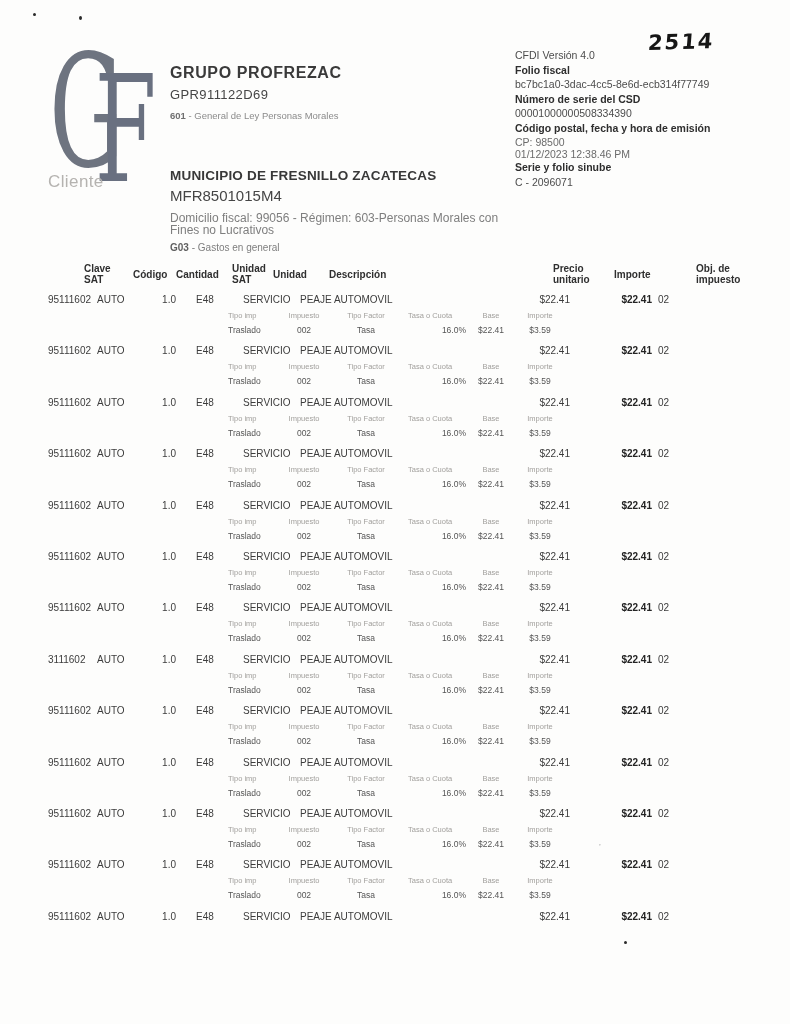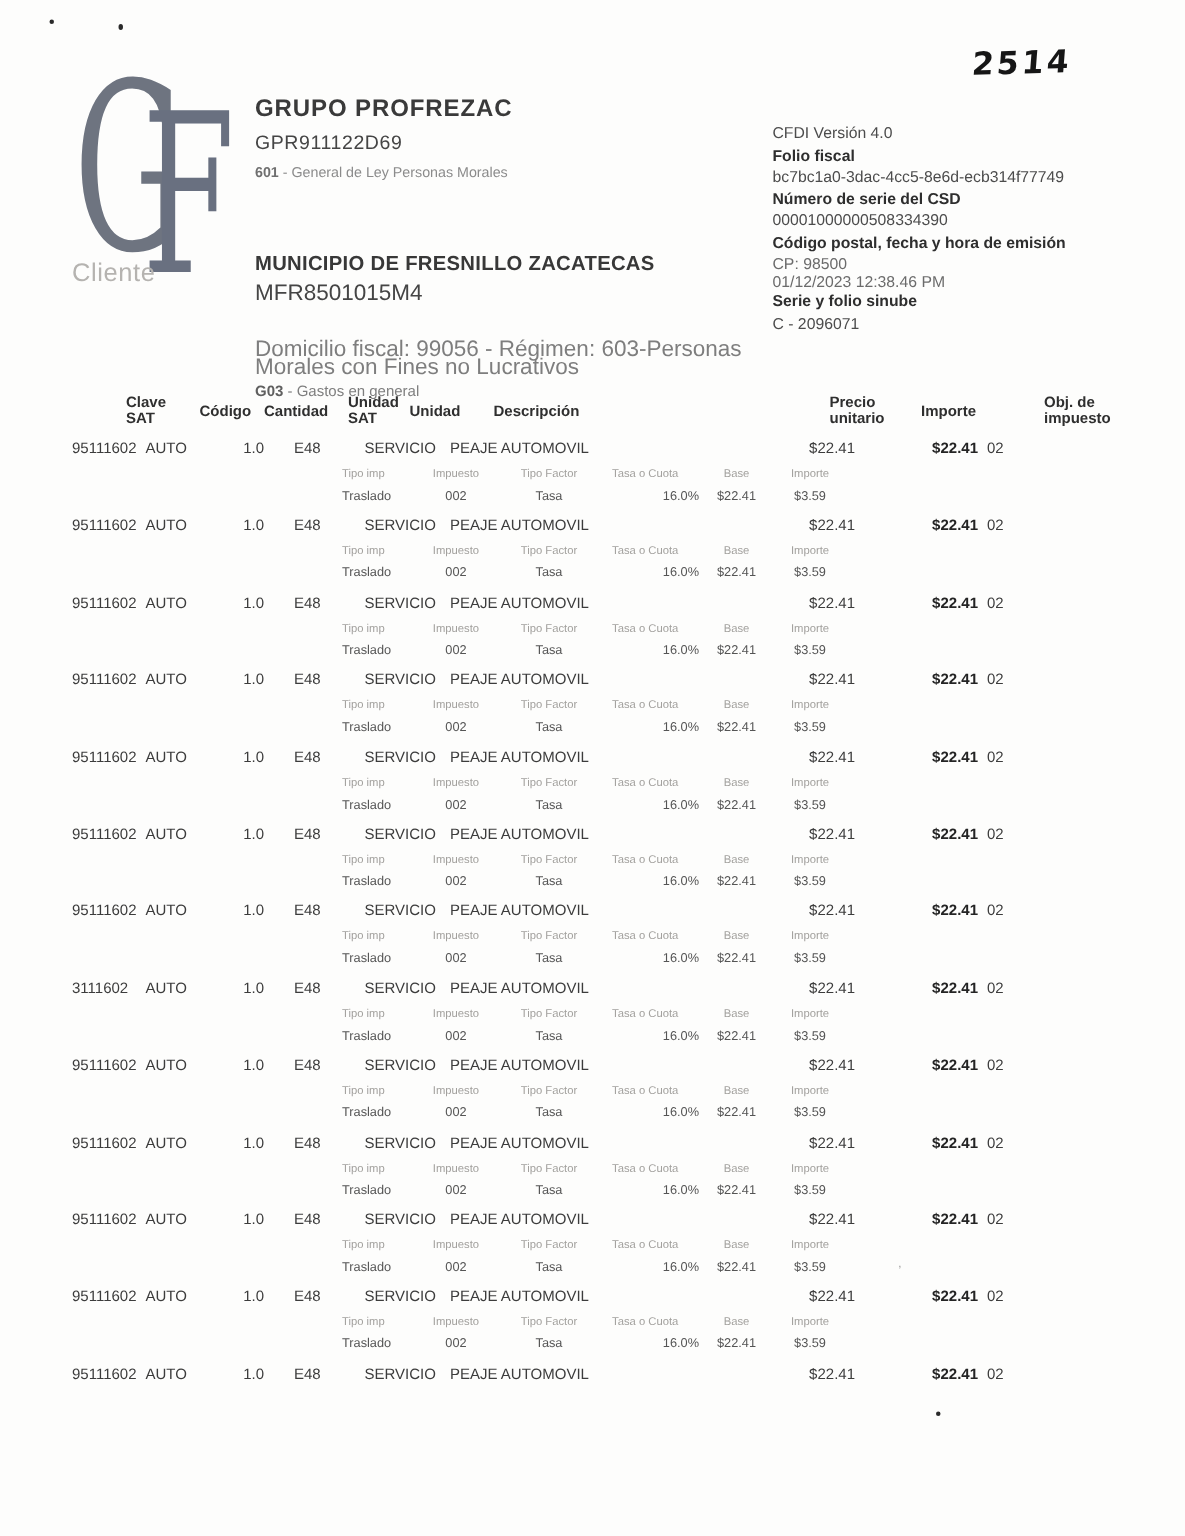--- a/index.html
+++ b/index.html
@@ -13,36 +13,36 @@
   .tick{position:absolute;color:#9a9a9a;font-size:8px;}
   
   .logo{position:absolute;left:48px;top:50px;width:120px;height:140px;}
   
   .emitter{position:absolute;left:170px;top:64px;}
   .emitter .name{font-size:16px;font-weight:bold;letter-spacing:.6px;color:#3a3a3a;}
   .emitter .rfc{font-size:13px;margin-top:5px;color:#454545;letter-spacing:.4px;}
   .emitter .reg{font-size:9.5px;margin-top:8px;color:#8b8b8b;}
   .emitter .reg b{color:#6f6f6f;font-weight:bold;}
   
-  .fiscal{position:absolute;left:515px;top:48px;font-size:10.5px;color:#4c4c4c;margin-top:34px;}
+  .fiscal{position:absolute;left:515px;top:48px;font-size:10.5px;color:#4c4c4c;}
   .fiscal .ln{line-height:14.6px;}
   .fiscal .b{font-weight:bold;color:#2e2e2e;}
   .fiscal .g{color:#6b6b6b;line-height:12.2px;}
   
   .stamp{
     position:absolute;left:648px;top:30px;
     font-family:"DejaVu Sans",sans-serif;font-weight:bold;font-size:21px;
     letter-spacing:2px;color:#161616;transform:rotate(-1.5deg) skewX(-6deg);
   }
   
   .cliente-label{position:absolute;left:48px;top:172px;font-size:17px;color:#b5b3b0;letter-spacing:.4px;}
   .client{position:absolute;left:170px;top:168px;}
   .client .name{font-size:13.5px;font-weight:bold;color:#383838;letter-spacing:.2px;}
   .client .rfc{font-size:15px;margin-top:4px;color:#454545;}
-  .client .dom{font-size:15px;margin-top:23px;color:#7e7e7e;width:330px;white-space:normal;line-height:11.5px;}
+  .client .dom{font-size:12px;margin-top:9px;color:#7e7e7e;width:330px;white-space:normal;line-height:11.5px;}
   .client .uso{font-size:10px;margin-top:6px;color:#7e7e7e;}
   .client .uso b{color:#5f5f5f;}
   
   .thead{position:absolute;left:0;top:260px;width:790px;height:32px;font-size:10px;font-weight:bold;color:#2f2f2f;margin-left:36px;}
   .thead span{position:absolute;white-space:pre-line;line-height:11px;}
   .h-clave{left:48px;top:3px;}
   .h-codigo{left:97px;top:9px;}
   .h-cantidad{left:140px;top:9px;}
   .h-usat{left:196px;top:3px;}
   .h-unidad{left:237px;top:9px;}

